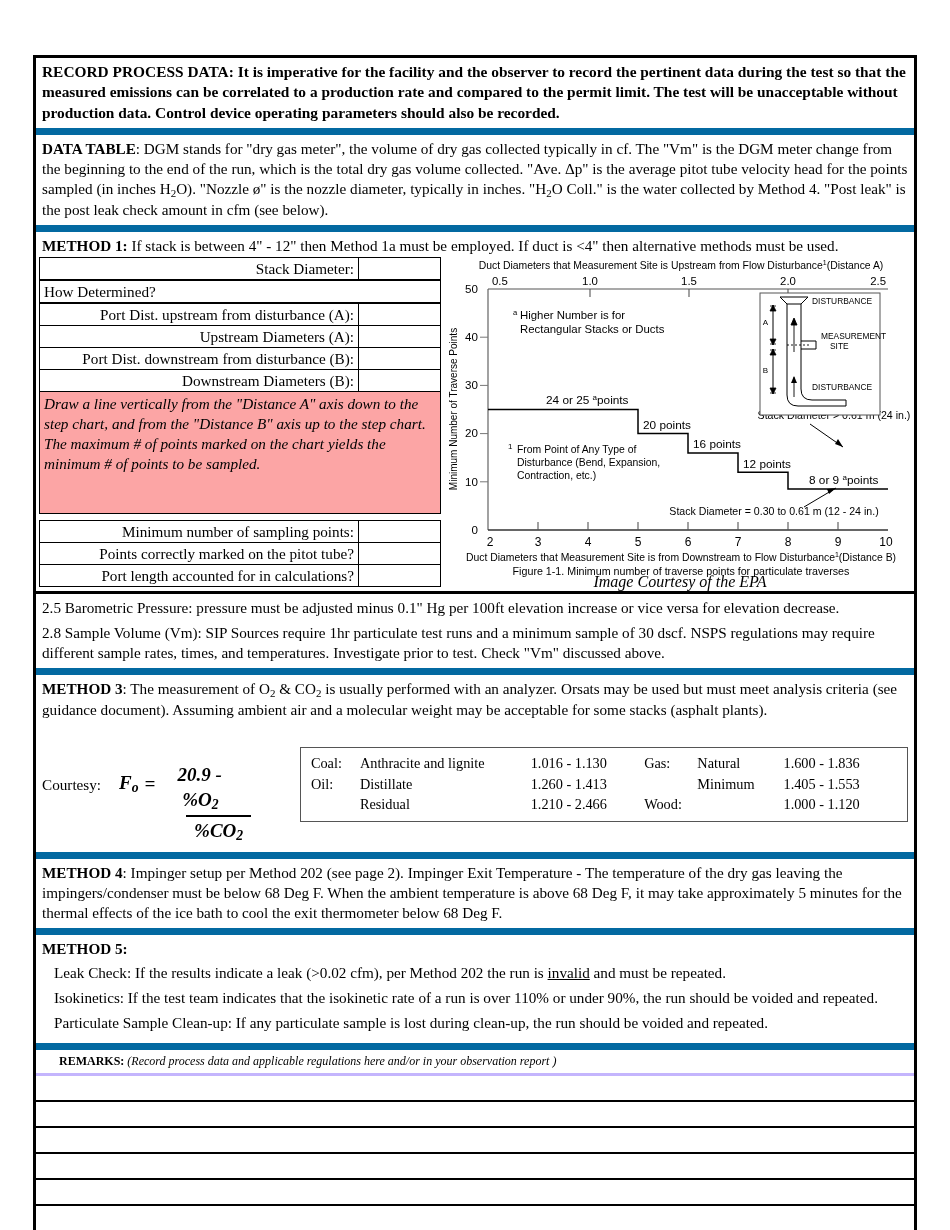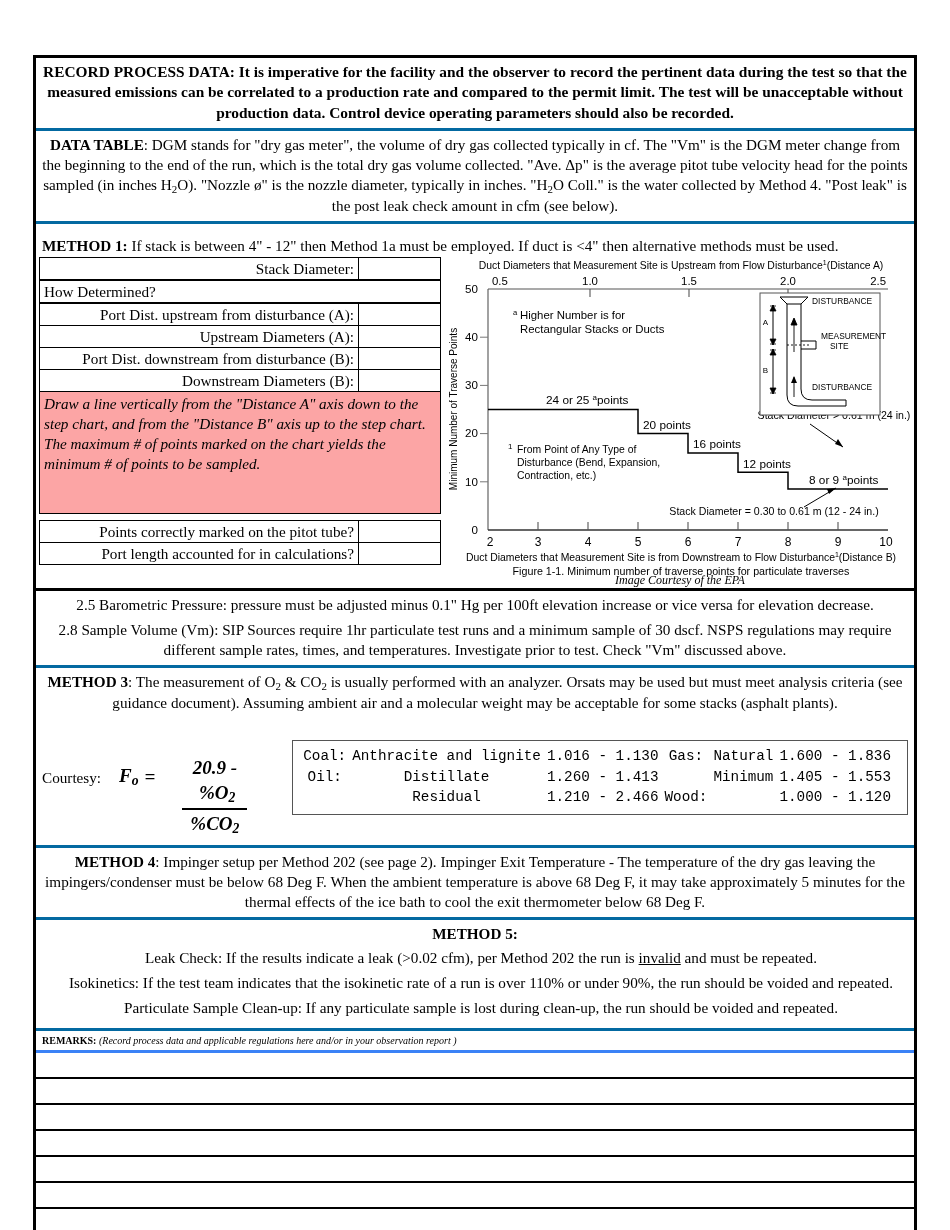--- a/index.html
+++ b/index.html
@@ -12,34 +12,34 @@
   }
   .page{
     position:absolute;
     left:33px;top:55px;
     width:884px;
     border:3px solid #000;
     box-sizing:border-box;
     background:#fff;
   }
   .band{
-    border-bottom:3px solid #0369a1;
+    border-bottom:7px solid #0369a1;
     padding:4px 6px 5px 6px;
     font-size:15.2px;
     line-height:1.30;
-    text-align:center;
+    text-align:left;
   }
   .band:last-child{border-bottom:none;}
   .band b{font-weight:bold;}
   .head-bold{font-weight:bold;font-size:15.4px;line-height:1.33;}
   sub{font-size:.72em;vertical-align:-0.25em;}
 
   
   .m1{padding:0;border-bottom:3px solid #000;}
-  .m1-intro{padding:12px 6px 2px 6px;font-size:15.2px;line-height:1.30;}
+  .m1-intro{padding:4px 6px 2px 6px;font-size:15.2px;line-height:1.30;}
   .m1-body{display:flex;align-items:flex-start;}
   .m1-left{width:406px;flex:0 0 406px;padding:0 0 0 3px;box-sizing:border-box;}
   .m1-right{flex:1 1 auto;position:relative;}
 
   table.formtab{border-collapse:collapse;width:402px;table-layout:fixed;}
   table.formtab td{
     border:1.4px solid #000;
     height:22px;
     font-size:15.2px;
     padding:0 4px;
@@ -60,49 +60,48 @@
     padding:2px 5px 18px 4px;
     width:402px;
     box-sizing:border-box;
     height:122px;
   }
   .gap-row{height:6px;}
 
   
   .chartwrap{position:relative;width:474px;height:322px;margin-left:2px;}
   .chart-caption{
-    text-align:center;font-style:italic;font-size:12px;margin-top:-6px;
+    text-align:center;font-style:italic;font-size:16px;margin-top:-6px;
   }
 
   
   .m3-calc{display:flex;align-items:center;margin-top:4px;margin-bottom:2px;}
   .calc-word{font-size:15.2px;padding-right:8px;}
   .formula{font-family:"Liberation Serif",serif;font-style:italic;font-weight:bold;
            display:flex;align-items:center;font-size:19px;padding:0 18px 0 10px;}
   .frac{display:inline-flex;flex-direction:column;align-items:center;margin-left:8px;margin-top:40px;}
   .frac .num{padding:0 8px 1px 8px;}
   .frac .den{padding:2px 8px 0 8px;border-top:2.4px solid #000;}
   .ftable{
     border:1.4px solid #555;
     margin-left:14px;
     padding:5px 10px 6px 10px;
     font-size:14.3px;
     flex:1 1 auto;
-    font-family:Liberation Mono, monospace;
   }
   .ftable table{border-collapse:collapse;width:100%;}
   .ftable td{padding:1px 6px 1px 0;white-space:nowrap;}
   .ftable td.cat{width:44px;}
   .ftable td.nm{width:168px;}
   .ftable td.rg{width:110px;}
   .ftable td.gcat{width:48px;}
   .ftable td.gnm{width:82px;}
 
   
-  .remarks-head{padding:4px 6px 4px 6px;font-size:10px;border-bottom:3px solid #3b82f6;}
+  .remarks-head{padding:4px 6px 4px 23px;font-size:12px;border-bottom:3px solid #c4b5fd;}
   .remarks-head i{font-style:italic;}
   .rrow{height:24px;border-bottom:2.4px solid #000;}
   .rrow:last-of-type{border-bottom:3px solid #000;}
   .m5line{margin:5px 0 5px 12px;}
   u{text-decoration:underline;}
 </style>
 </head>
 <body>
 
 <div class="page">
@@ -158,20 +157,24 @@
           </tr>
         </tbody>
           </table>
 
         <div class="note-italic">Draw a line vertically from the "Distance A" axis down to the step chart, and from the "Distance B" axis up to the step chart. The maximum # of points marked on the chart yields the minimum # of points to be sampled.</div>
 
         <div class="gap-row"></div>
 
         <table class="formtab">
           <tbody>
+              <tr>
+            <td class="lab">Minimum number of sampling points:</td>
+            <td class="val"></td>
+          </tr>
           <tr>
             <td class="lab">Points correctly marked on the pitot tube?</td>
             <td class="val"></td>
           </tr>
           <tr>
             <td class="lab">Port length accounted for in calculations?</td>
             <td class="val"></td>
           </tr>
         </tbody>
           </table>

